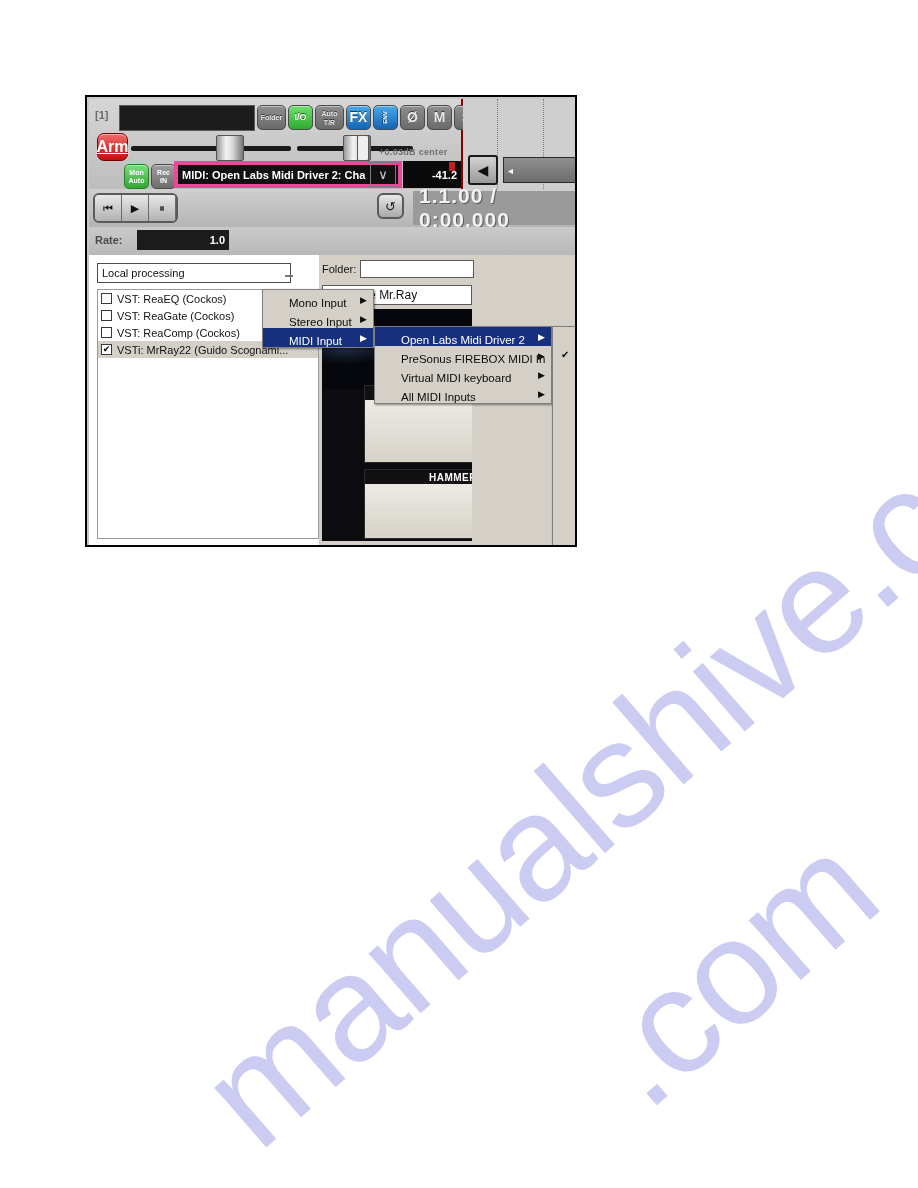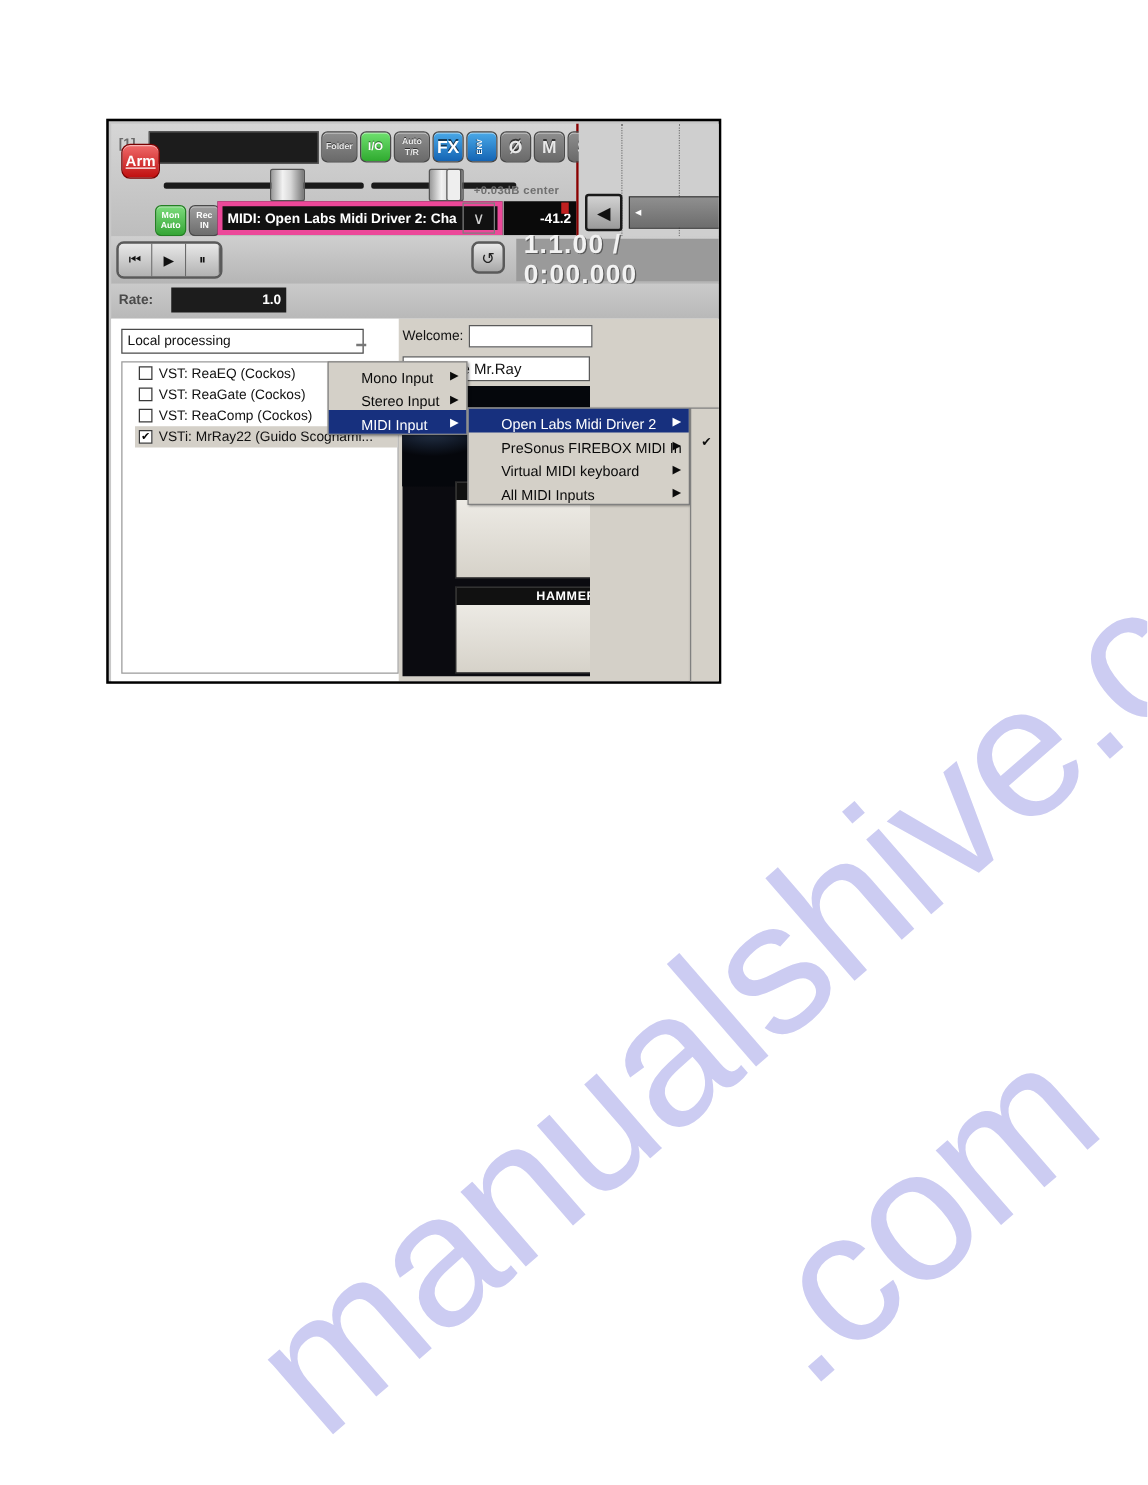--- a/index.html
+++ b/index.html
@@ -57,23 +57,23 @@
     text-shadow:0 -1px 0 rgba(0,0,0,.6);
   }
   .tbtn.wide{width:29px;font-size:7px;}
   .tbtn.green{background:linear-gradient(#6fe06f,#2faa2f);color:#fff;}
   .tbtn.blue{background:linear-gradient(#4aa9e8,#1464b4);color:#fff;}
   .tbtn.blue.vert{font-size:6px;}
   .tbtn.blue.vert span{transform:rotate(-90deg);display:block;}
   .tbtn.big{font-size:14px;}
 
   .arm{
-    position:absolute;left:8px;top:16px;width:29px;height:26px;border-radius:7px;
+    position:absolute;left:8px;top:34px;width:29px;height:26px;border-radius:7px;
     background:linear-gradient(#f06a6a,#c01010);
-    border:1px solid #7a0000;color:#fff;font-size:12px;font-weight:bold;
+    border:1px solid #7a0000;color:#fff;font-size:16px;font-weight:bold;
     display:flex;align-items:center;justify-content:center;
     box-shadow:inset 0 1px 0 rgba(255,255,255,.5);
     text-decoration:underline;
   }
   .fader{position:absolute;height:5px;background:#1a1a1a;border-radius:2px;}
   .f1{left:42px;top:47px;width:160px;}
   .f2{left:208px;top:47px;width:116px;}
   .knob{
     position:absolute;width:26px;height:24px;
     background:linear-gradient(90deg,#9a9a9a,#f2f2f2 35%,#d8d8d8 60%,#777);
@@ -195,21 +195,21 @@
     display:flex;align-items:center;padding-left:4px;
     font-size:11px;color:#111;
   }
   .lp-grip{position:absolute;left:196px;top:20px;width:8px;height:2px;background:#777;}
   .fxlist{
     position:absolute;left:8px;top:34px;width:222px;height:250px;
     background:#fff;border:1px solid #9a9a9a;box-sizing:border-box;
   }
   .fxrow{
     height:17px;display:flex;align-items:center;padding-left:3px;
-    font-size:11px;color:#111;margin-left:10px;
+    font-size:11px;color:#111;
   }
   .fxrow.sel{background:#d4d0c8;}
   .cbx{
     width:11px;height:11px;border:1px solid #3a3a3a;background:#fff;
     margin-right:5px;display:flex;align-items:center;justify-content:center;
     font-size:9px;color:#000;line-height:9px;box-sizing:border-box;flex:none;
   }
   .fx-right{
     position:absolute;left:230px;top:0;width:258px;height:290px;background:#d4d0c8;
   }
@@ -379,21 +379,21 @@
         </div>
         <div class="fxrow sel">
           <span class="cbx">✔</span>
           <span>VSTi: MrRay22 (Guido Scognami...</span>
         </div>
       </div>
     </div>
 
     <div class="fx-right">
       <div class="preset-row">
-        <span class="preset-label">Welcome:</span>
+        <span class="preset-label">Folder:</span>
         <span class="preset-field"></span>
       </div>
       <div class="welcome">Welcome Mr.Ray</div>
 
       <div class="plug">
         <div class="glasses"></div>
 
         <div class="panel mallet">
           <div class="panel-title">MALLET</div>
         </div>

